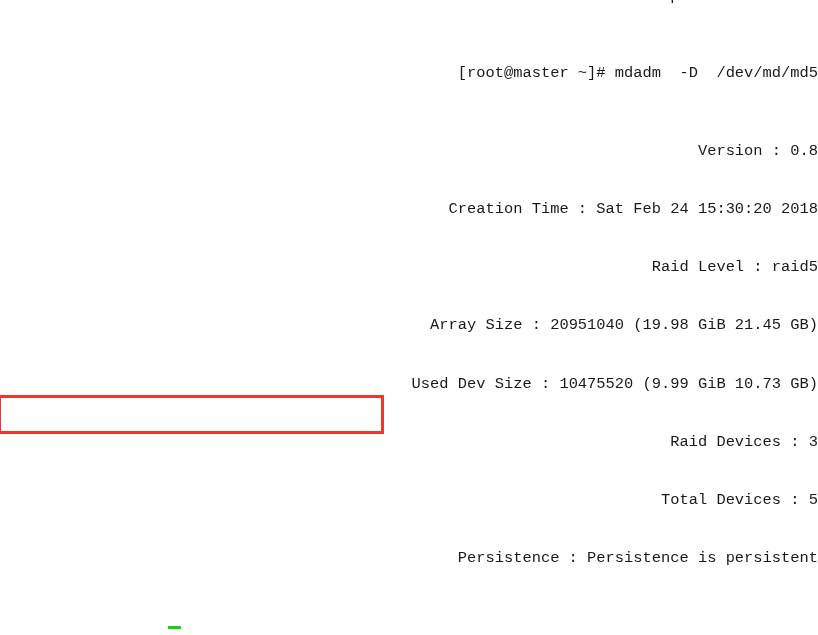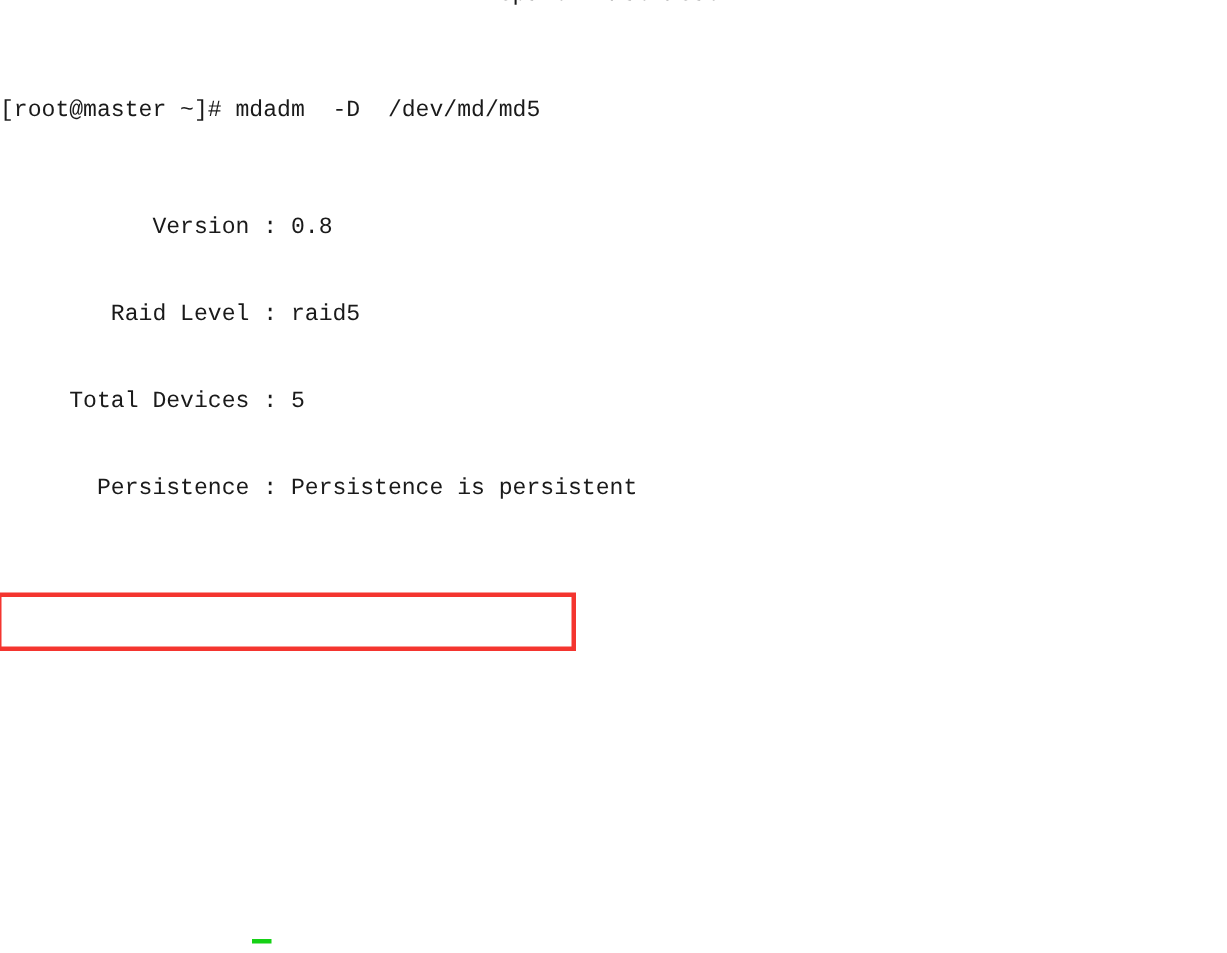--- a/index.html
+++ b/index.html
@@ -47,20 +47,21 @@
     left: 0;
     width: 818px;
     white-space: pre;
   }
 
   .line {
     white-space: pre;
     height: 19.4px;
     display: block;
     color: #1a1a1a;
+    text-align: right;
   }
 
   
   #rebuild-highlight {
     position: absolute;
     left: -2px;
     top: 395px;
     width: 386px;
     height: 39px;
     border: 3px solid #f4352f;
@@ -86,21 +87,25 @@
 
   <div class="clip-top">
     <span class="line">                                    spare   /dev/sde1</span>
   </div>
 
   <div class="stream">
 
     <span class="line">[root@master ~]# mdadm  -D  /dev/md/md5</span>
 
     <span class="line">           Version : 0.8</span>
+    <span class="line">     Creation Time : Sat Feb 24 15:30:20 2018</span>
     <span class="line">        Raid Level : raid5</span>
+    <span class="line">        Array Size : 20951040 (19.98 GiB 21.45 GB)</span>
+    <span class="line">     Used Dev Size : 10475520 (9.99 GiB 10.73 GB)</span>
+    <span class="line">      Raid Devices : 3</span>
     <span class="line">     Total Devices : 5</span>
     <span class="line">       Persistence : Persistence is persistent</span>
 
     
 
     
     
     
     
     

